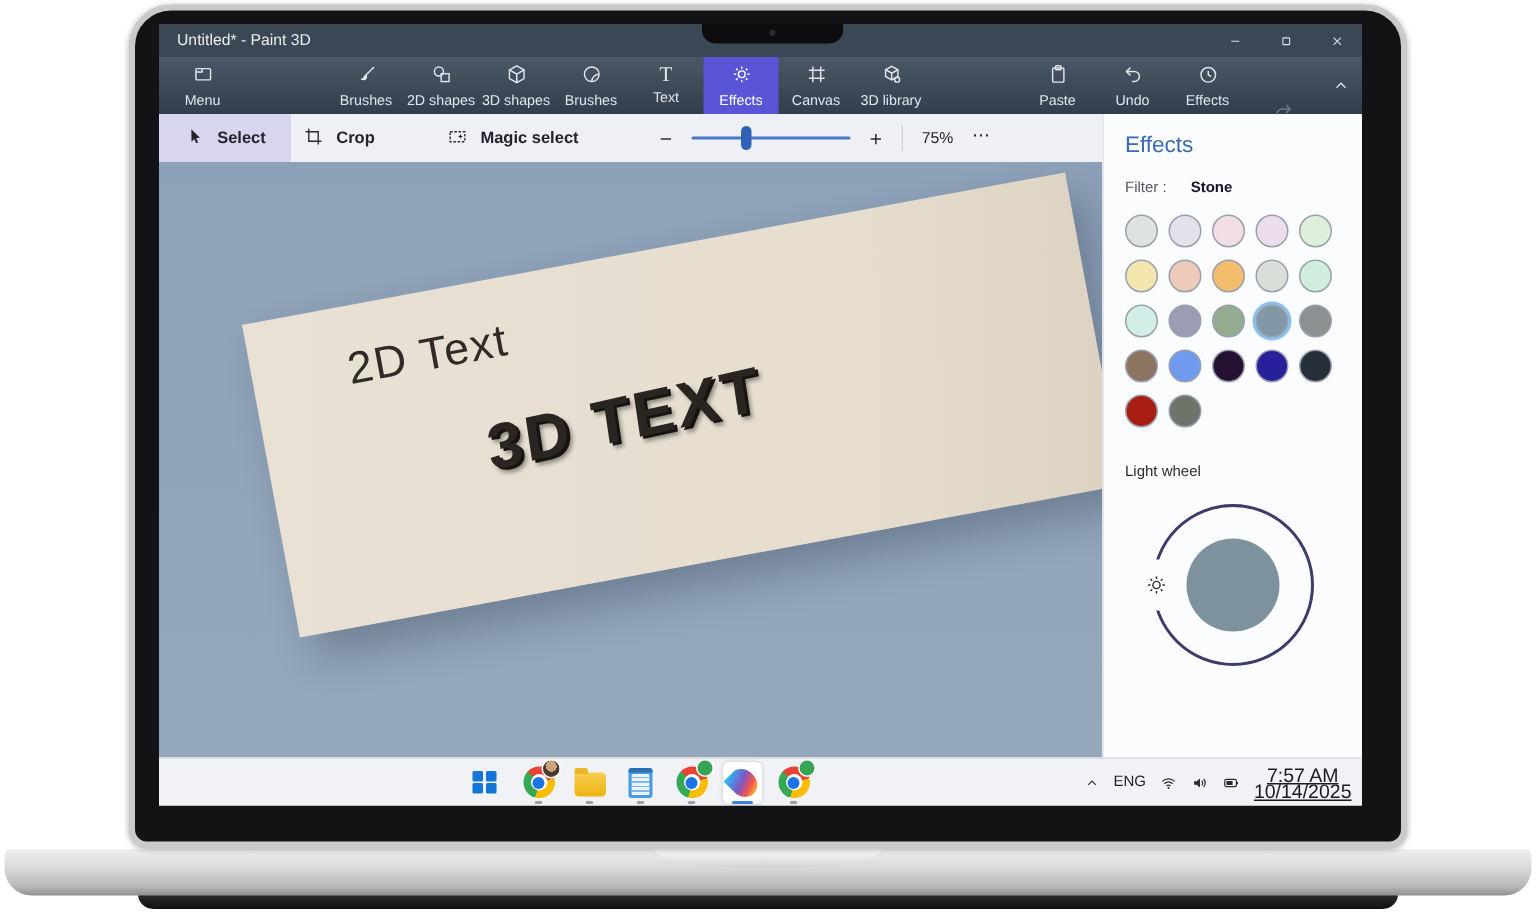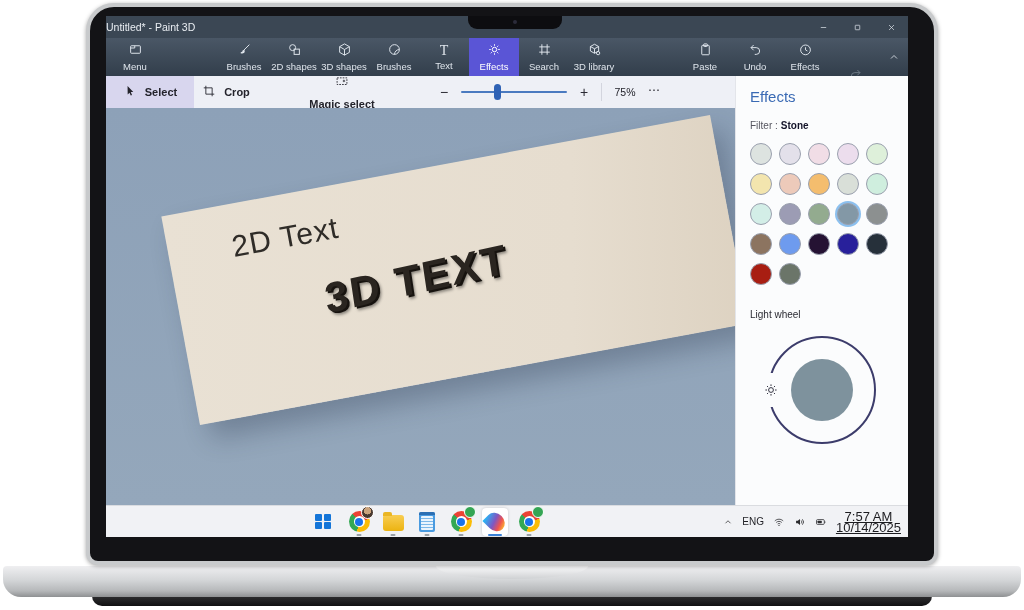--- a/index.html
+++ b/index.html
@@ -12,21 +12,21 @@
     background:linear-gradient(#efeff1,#d4d6d8 45%,#b6b8ba 80%,#8e9092);border-radius:4px 4px 18px 18px;}
   #base-scoop{left:50%;top:0;transform:translateX(-50%);width:152px;height:13px;
     background:linear-gradient(#fbfbfc,#cfd1d3);border-radius:0 0 76px 76px / 0 0 13px 13px;}
   #shell{left:86px;top:3px;width:852px;height:562px;box-sizing:border-box;background:#131316;
     border:4px solid #c8cacc;border-radius:28px 28px 12px 12px;z-index:3;
     box-shadow:0 1px 4px rgba(0,0,0,.35);}
   #screen{left:106px;top:16px;width:802px;height:521px;z-index:4;background:#fff;display:flex;flex-direction:column;}
   #notch{left:468px;top:16px;width:94px;height:13px;background:#0d0d10;border-radius:0 0 9px 9px;z-index:6;}
   #notch .cam{position:absolute;left:50%;top:4px;transform:translateX(-50%);width:4px;height:4px;border-radius:50%;background:#2b2b3a;}
   
-  #titlebar{height:22px;background:#3b4754;display:flex;align-items:center;padding-left:0;
+  #titlebar{height:22px;background:#3b4754;display:flex;align-items:center;padding-left:12px;
     font-size:10.5px;color:#e9edf2;flex:0 0 auto;justify-content:space-between;}
   .win-controls{margin-left:auto;display:flex;height:100%;}
   .win-btn{width:34px;height:100%;display:flex;align-items:center;justify-content:center;color:#dde3ea;}
   .win-btn svg{width:9px;height:9px;stroke:currentColor;fill:none;stroke-width:1.6;}
   
   #toolbar{height:38px;background:linear-gradient(180deg,#4a5766,#323e4b);display:flex;align-items:stretch;flex:0 0 auto;}
   .tb-item{width:50px;display:flex;flex-direction:column;align-items:center;justify-content:center;gap:2px;
     color:#dfe5ec;font-size:9.5px;white-space:nowrap;}
   .tb-item.menu{width:58px;}
   .tb-item.active{background:#5a55d6;color:#ffffff;}
@@ -37,42 +37,42 @@
   .tb-chevron{width:28px;display:flex;align-items:center;justify-content:center;color:#dfe5ec;}
   .tb-chevron svg{width:12px;height:12px;stroke:currentColor;fill:none;stroke-width:1.4;}
   
   #main{flex:1;display:flex;min-height:0;}
   #left-col{flex:1;display:flex;flex-direction:column;min-width:0;}
   #ribbon{height:32px;background:#e6e8f0;display:flex;align-items:stretch;font-size:11px;color:#23232b;flex:0 0 auto;}
   .rb-item{display:flex;align-items:center;gap:8px;box-sizing:border-box;justify-content:center;font-weight:bold;}
   .rb-item .icon svg{width:14px;height:14px;stroke:#2a2a33;fill:none;stroke-width:1.3;}
   .rb-hl{background:#d8d6ee;}
   .rb-lt{background:#eef0f6;}
-  .w-select{width:88px;}.w-crop{width:64px;}.w-magic{width:168px;flex-direction:column;}.w-view{width:82px;}
+  .w-select{width:88px;}.w-crop{width:64px;}.w-magic{width:168px;}.w-view{width:82px;}
   #zoom-area{flex:1;background:#eef0f6;display:flex;align-items:center;padding:0 10px;gap:9px;}
   .zbtn{width:16px;text-align:center;font-size:14px;color:#2a2a33;}
   #slider{position:relative;width:106px;height:14px;}
   #slider .track{position:absolute;left:0;right:0;top:6px;height:2px;background:#4a7ac0;border-radius:1px;}
   #slider .thumb{position:absolute;left:31%;top:-1px;width:7px;height:16px;border-radius:4px;background:#2f62b5;}
   .zdiv{width:1px;height:18px;background:#d3d5de;}
   .zpct{font-size:10.5px;width:28px;text-align:center;color:#23232b;}
   .zdots{font-size:12px;letter-spacing:1px;color:#23232b;padding-bottom:4px;}
   #canvas{flex:1;position:relative;overflow:hidden;background:linear-gradient(180deg,#889db6,#94a7bb);}
   #paper{position:absolute;left:70px;top:56px;width:558px;height:212px;transform:rotate(-10.5deg);
     background:linear-gradient(100deg,#ece4d8,#e6ddcf 70%,#ddd2c1);
     box-shadow:10px 16px 26px rgba(30,40,60,.28);}
   #text2d{position:absolute;left:64px;top:26px;font-size:30px;color:#2f2c28;letter-spacing:1px;}
   #text3d{position:absolute;left:146px;top:84px;font-size:42px;font-weight:800;color:#2a2520;
     transform:rotate(-2deg) skewX(-4deg);letter-spacing:2px;
     text-shadow:2px 2px 0 #17130f,3px 4px 3px rgba(0,0,0,.4);}
   
   #panel{width:173px;box-sizing:border-box;background:#fbfcfd;border-left:1px solid #e3e5ea;padding:12px 14px;position:relative;}
   #panel-title{font-size:15px;color:#3a6ab4;}
   #filter-line{margin-top:15px;font-size:10px;color:#55555f;}
-  #filter-line b{color:#14142a;margin-left:3px;}
+  #filter-line b{color:#14142a;margin-left:16px;}
   #swatches{margin-top:12px;display:grid;grid-template-columns:repeat(5,29px);grid-auto-rows:30px;width:145px;}
   .swatch{width:22px;height:22px;border-radius:50%;border:1.5px solid #9aa0ae;box-sizing:border-box;}
   .swatch.sel{box-shadow:0 0 0 2px #8cc0ee;}
   #lw-label{margin-top:16px;font-size:10px;color:#2b2b33;}
   #wheel-wrap{position:relative;height:132px;margin-top:6px;}
   #wheel-ring{position:absolute;left:50%;top:10px;transform:translateX(-50%);width:108px;height:108px;
     border:2px solid #3c3c6b;border-radius:50%;box-sizing:border-box;}
   #wheel-gap{position:absolute;left:14px;top:47px;width:18px;height:34px;background:#fbfcfd;}
   #wheel-sun{position:absolute;left:13px;top:56px;width:16px;height:16px;color:#2b2b3a;}
   #wheel-sun svg{width:16px;height:16px;stroke:currentColor;fill:none;stroke-width:1.2;}
@@ -193,21 +193,21 @@
         <span class="icon"><svg viewBox="0 0 20 20">
             <circle cx="10" cy="10" r="3"></circle>
             <path d="M10 3v2M10 15v2M3 10h2M15 10h2M5 5l1.4 1.4M13.6 13.6L15 15M15 5l-1.4 1.4M6.4 13.6L5 15"></path>
           </svg></span>
         <span>Effects</span>
       </div>
       <div class="tb-item">
         <span class="icon"><svg viewBox="0 0 20 20">
             <path d="M6.5 3v14M13.5 3v14M3 6.5h14M3 13.5h14"></path>
           </svg></span>
-        <span>Search</span>
+        <span>Canvas</span>
       </div>
       <div class="tb-item">
         <span class="icon"><svg viewBox="0 0 20 20">
             <path d="M10 3l5.5 3v6L10 15l-5.5-3V6z"></path>
             <path d="M4.5 6L10 9l5.5-3M10 9v6"></path>
             <circle cx="14.8" cy="14.8" r="2.2"></circle>
           </svg></span>
         <span>3D library</span>
       </div>
       <div class="sp2"></div>

